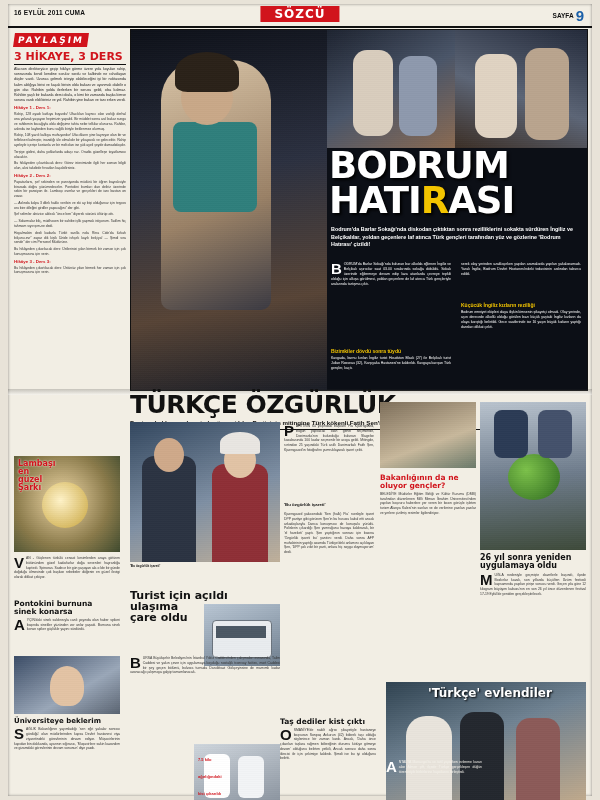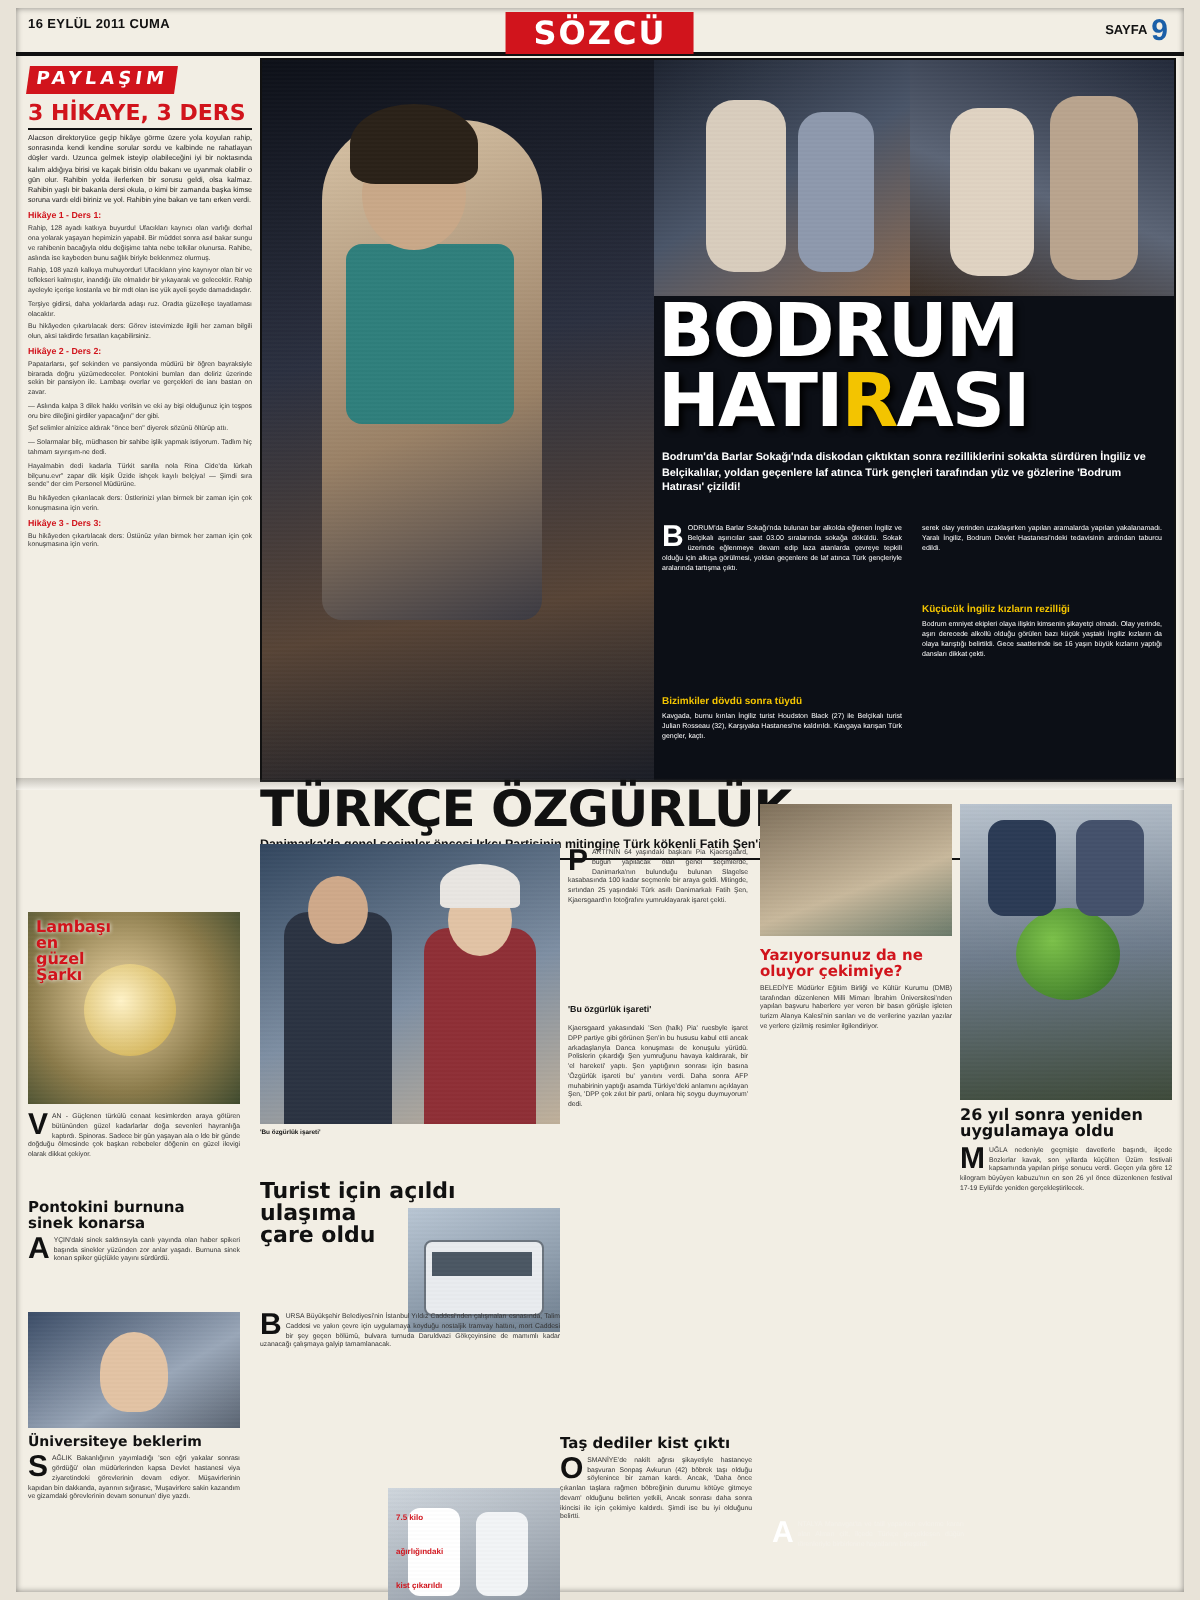--- a/index.html
+++ b/index.html
@@ -5,21 +5,21 @@
   html,body{margin:0;padding:0;background:#6b6b6b;}
   body{width:600px;height:800px;overflow:hidden;font-family:"Liberation Sans",sans-serif;}
   .page{position:relative;width:600px;height:800px;background:#e8e3d8;overflow:hidden;}
   .paper{position:absolute;left:8px;top:4px;width:584px;height:792px;background:#f2eee4;
          box-shadow:0 0 3px rgba(0,0,0,.45) inset;}
   .fold{position:absolute;left:0;top:385px;width:584px;height:6px;
         background:linear-gradient(to bottom,rgba(0,0,0,.18),rgba(255,255,255,.35));}
   
   .masthead{position:absolute;left:0;top:0;width:584px;height:22px;border-bottom:2px solid #111;}
   .md-date{position:absolute;left:6px;top:5px;font-size:6.5px;font-weight:bold;color:#111;letter-spacing:.2px;}
-  .md-logo{position:absolute;left:50%;top:2px;transform:translateX(-50%);font-size:16px;font-weight:bold;
+  .md-logo{position:absolute;left:50%;top:2px;transform:translateX(-50%);font-size:12px;font-weight:bold;
            color:#fff;background:#d1141c;padding:1px 14px;letter-spacing:1px;font-family:"DejaVu Sans",sans-serif;}
   .md-page{position:absolute;right:8px;top:3px;font-size:6.5px;font-weight:bold;color:#111;}
   .md-page b{font-size:15px;color:#1a5fa8;vertical-align:-3px;margin-left:2px;}
   .tiny{font-size:3.4px;line-height:1.4;color:#333;text-align:justify;}
   .hl{font-weight:bold;color:#111;}
   .rule{height:1px;background:#111;}
   
   .leftcol{position:absolute;left:6px;top:25px;width:112px;}
   .paylas{background:#d1141c;color:#fff;font-weight:bold;font-size:9px;padding:2px 4px;letter-spacing:2px;
           transform:skewX(-8deg);display:inline-block;font-family:"DejaVu Sans",sans-serif;}
@@ -158,21 +158,21 @@
       <span class="hl">'Bu özgürlük işareti'</span>
     </div>
 
     <div class="tiny" style="position:absolute;left:276px;top:420px;width:90px;">
       <span class="drop" style="color:#111">P</span><span>ARTİ'NİN 64 yaşındaki başkanı Pia Kjaersgaard, bugün yapılacak olan genel seçimlerde, Danimarka'nın bulunduğu bulunan Slagelse kasabasında 100 kadar seçmenle bir araya geldi. Mitingde, sırtından 25 yaşındaki Türk asıllı Danimarkalı Fatih Şen, Kjaersgaard'ın fotoğrafını yumruklayarak işaret çekti.</span>
     </div>
     <div class="tiny" style="position:absolute;left:276px;top:498px;width:90px;font-weight:bold;font-size:4.4px;color:#111">'Bu özgürlük işareti'</div>
     <div class="tiny" style="position:absolute;left:276px;top:508px;width:90px;">Kjaersgaard yakasındaki 'Sen (halk) Pia' ruesbyle işaret DPP partiye gibi görünen Şen'in bu hususu kabul etti ancak arkadaşlarıyla Danca konuşması de konuşulu yürüdü. Polislerin çıkardığı Şen yumruğunu havaya kaldırarak, bir 'el hareketi' yaptı. Şen yaptığının sonrası için basına 'Özgürlük işareti bu' yanıtını verdi. Daha sonra AFP muhabirinin yaptığı asamda Türkiye'deki anlamını açıklayan Şen, 'DPP çok zıkıt bir parti, onlara hiç soygu duymuyorum' dedi.</div>
 
     <div style="position:absolute;left:372px;top:470px;width:96px;">
-      <div class="bhead redhead" style="font-size:7.5px;">Yazıyorsunuz da ne oluyor çekimiye?</div>
+      <div class="bhead redhead" style="font-size:7.5px;">Bakanlığının da ne oluyor gençler?</div>
       <div class="tiny" style="margin-top:2px">BELEDİYE Müdürler Eğitim Birliği ve Kültür Kurumu (DMB) tarafından düzenlenen Milli Mimarı İbrahim Üniversitesi'nden yapılan başvuru haberlere yer veren bir basın görüşle işleten turizm Alanya Kalesi'nin sarıları ve de verilerine yazılan yazılar ve yerlere çizilmiş resimler ilgilendiriyor.</div>
     </div>
     <div class="photo" style="position:absolute;left:372px;top:398px;width:96px;height:66px;
          background:linear-gradient(160deg,#7e6f5a,#c8b89c 60%,#6b7a6a);">
       <div class="noise"></div>
     </div>
 
     <div class="photo" style="position:absolute;left:472px;top:398px;width:106px;height:148px;
          background:linear-gradient(175deg,#b9c3ce,#6e7c8c 50%,#3e4a3a);">
       <div style="position:absolute;left:28px;top:52px;width:52px;height:46px;border-radius:50%;background:radial-gradient(circle at 35% 35%,#7cc14a,#2e6b1f);"></div>
@@ -256,18 +256,26 @@
       <div style="position:absolute;left:10px;top:10px;width:26px;height:44px;background:#fff;border-radius:6px;"></div>
       <div style="position:absolute;left:44px;top:12px;width:26px;height:42px;background:#f2f4f6;border-radius:6px;"></div>
       <div class="noise"></div>
     </div>
     <div style="position:absolute;left:190px;top:744px;width:56px;line-height:1.05;">
       <span class="kicker">7.5 kilo</span><br>
       <span class="kicker">ağırlığındaki</span><br>
       <span class="kicker">kist çıkarıldı</span>
     </div>
 
+    <div class="photo" style="position:absolute;left:378px;top:678px;width:200px;height:118px;
+         background:linear-gradient(160deg,#2f4250,#6f8292 45%,#bfa98c);">
+      <div style="position:absolute;left:20px;top:34px;width:46px;height:84px;background:#e9e4dc;border-radius:20px 20px 0 0;"></div>
+      <div style="position:absolute;left:74px;top:30px;width:44px;height:88px;background:#23272e;border-radius:14px 14px 0 0;"></div>
+      <div style="position:absolute;left:130px;top:36px;width:44px;height:82px;background:#8c5a58;border-radius:14px 14px 0 0;"></div>
+      <div class="turkce-evlendiler" style="position:absolute;left:42px;top:4px;">'Türkçe' evlendiler</div>
+      <div class="noise"></div>
+    </div>
     <div class="tiny" style="position:absolute;left:378px;top:756px;width:96px;color:#f4f1ea;">
       <span class="drop">A</span><span>NTALYA Manavgat'ta ve tatil yaparken evlenme kararı alan Alman çift, ilçede Türkçe gerçekleşen düğün törenleriyle birbirlerine hayatlarını birleştirdi.</span>
     </div>
 
   </div>
 </div>
 
 </body></html>

